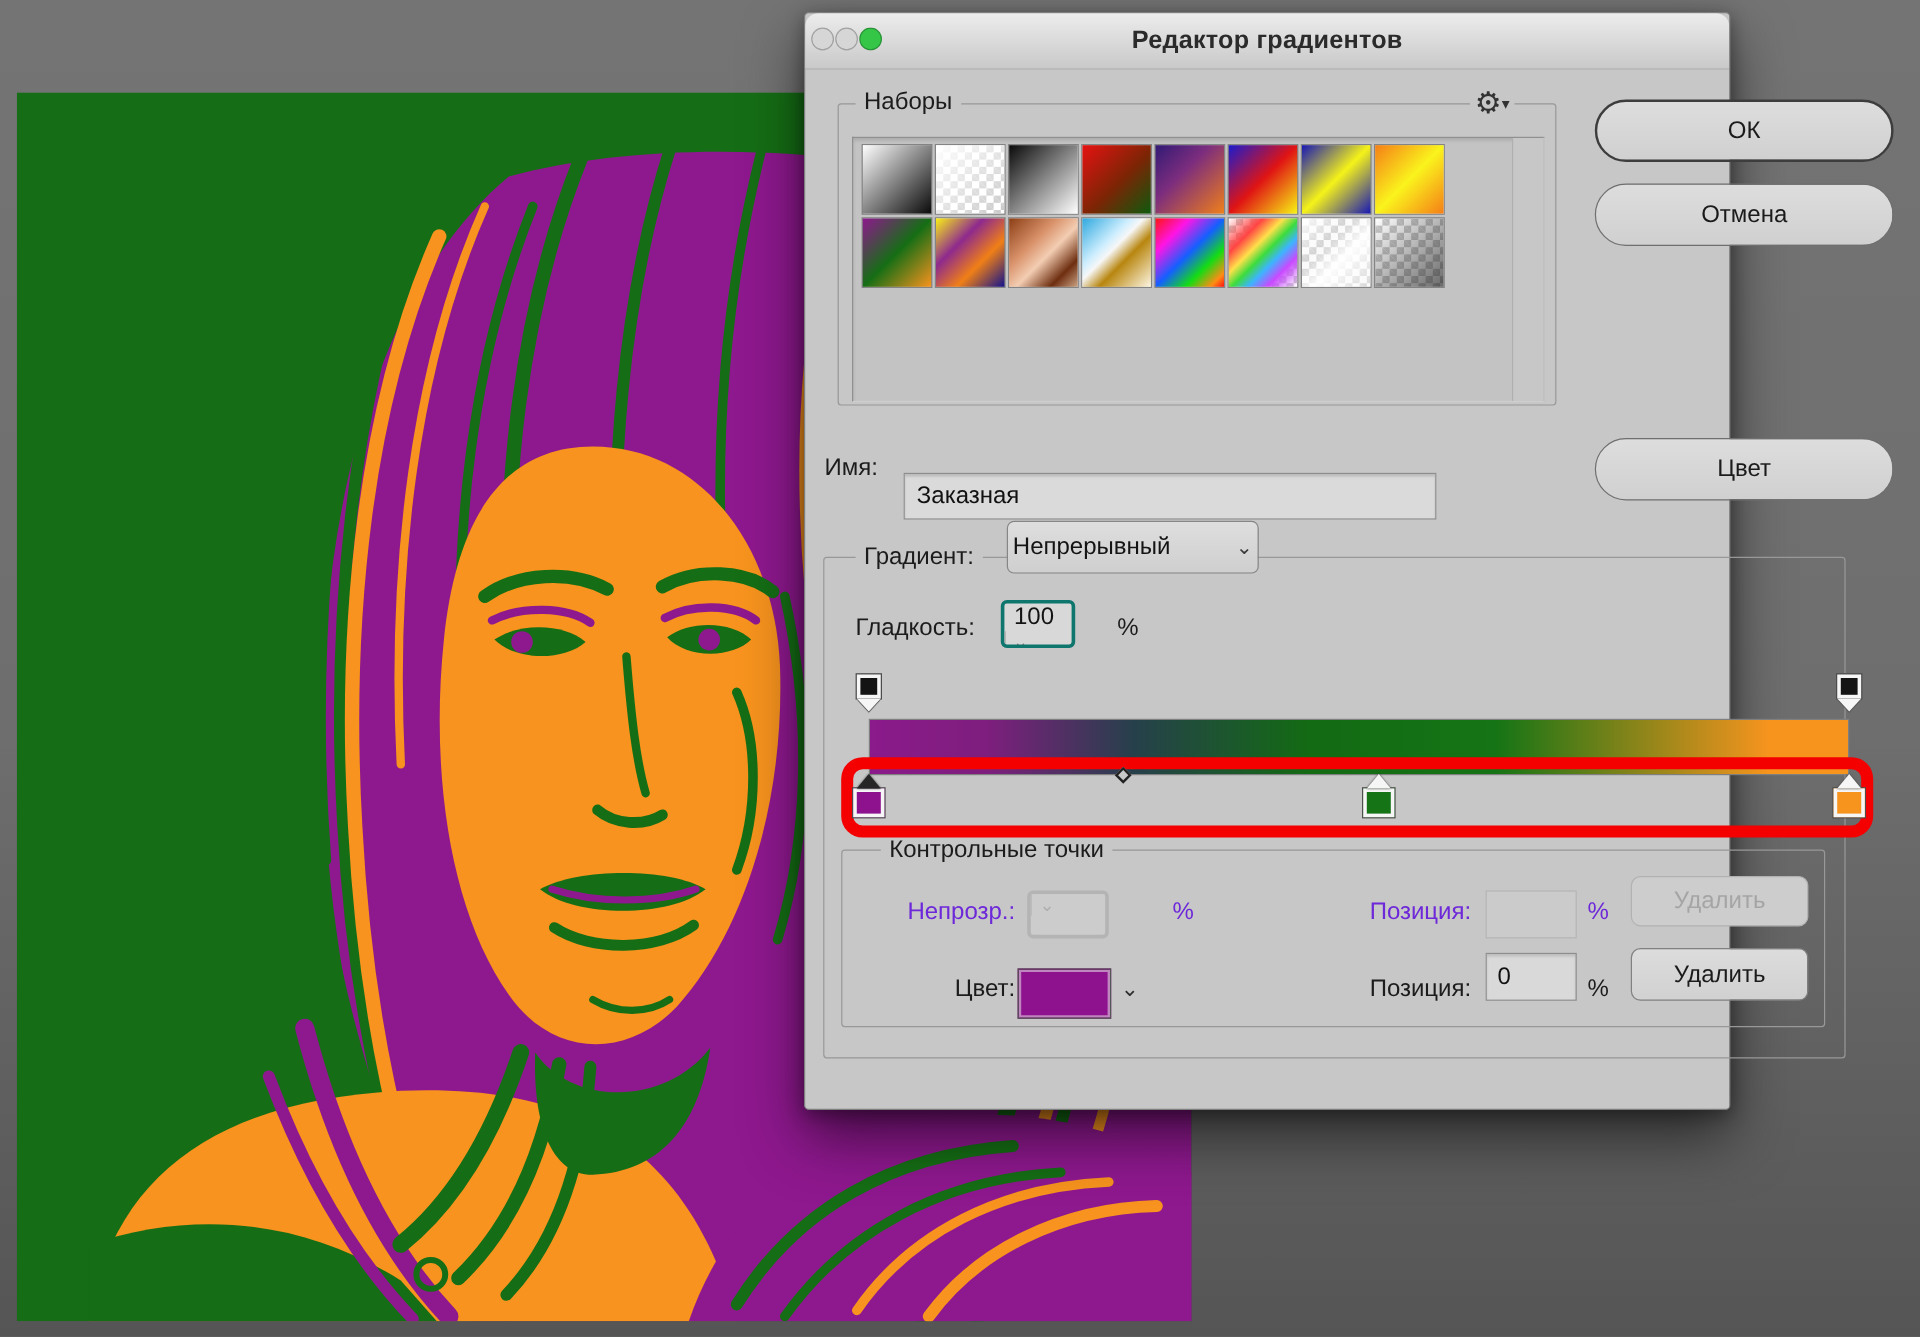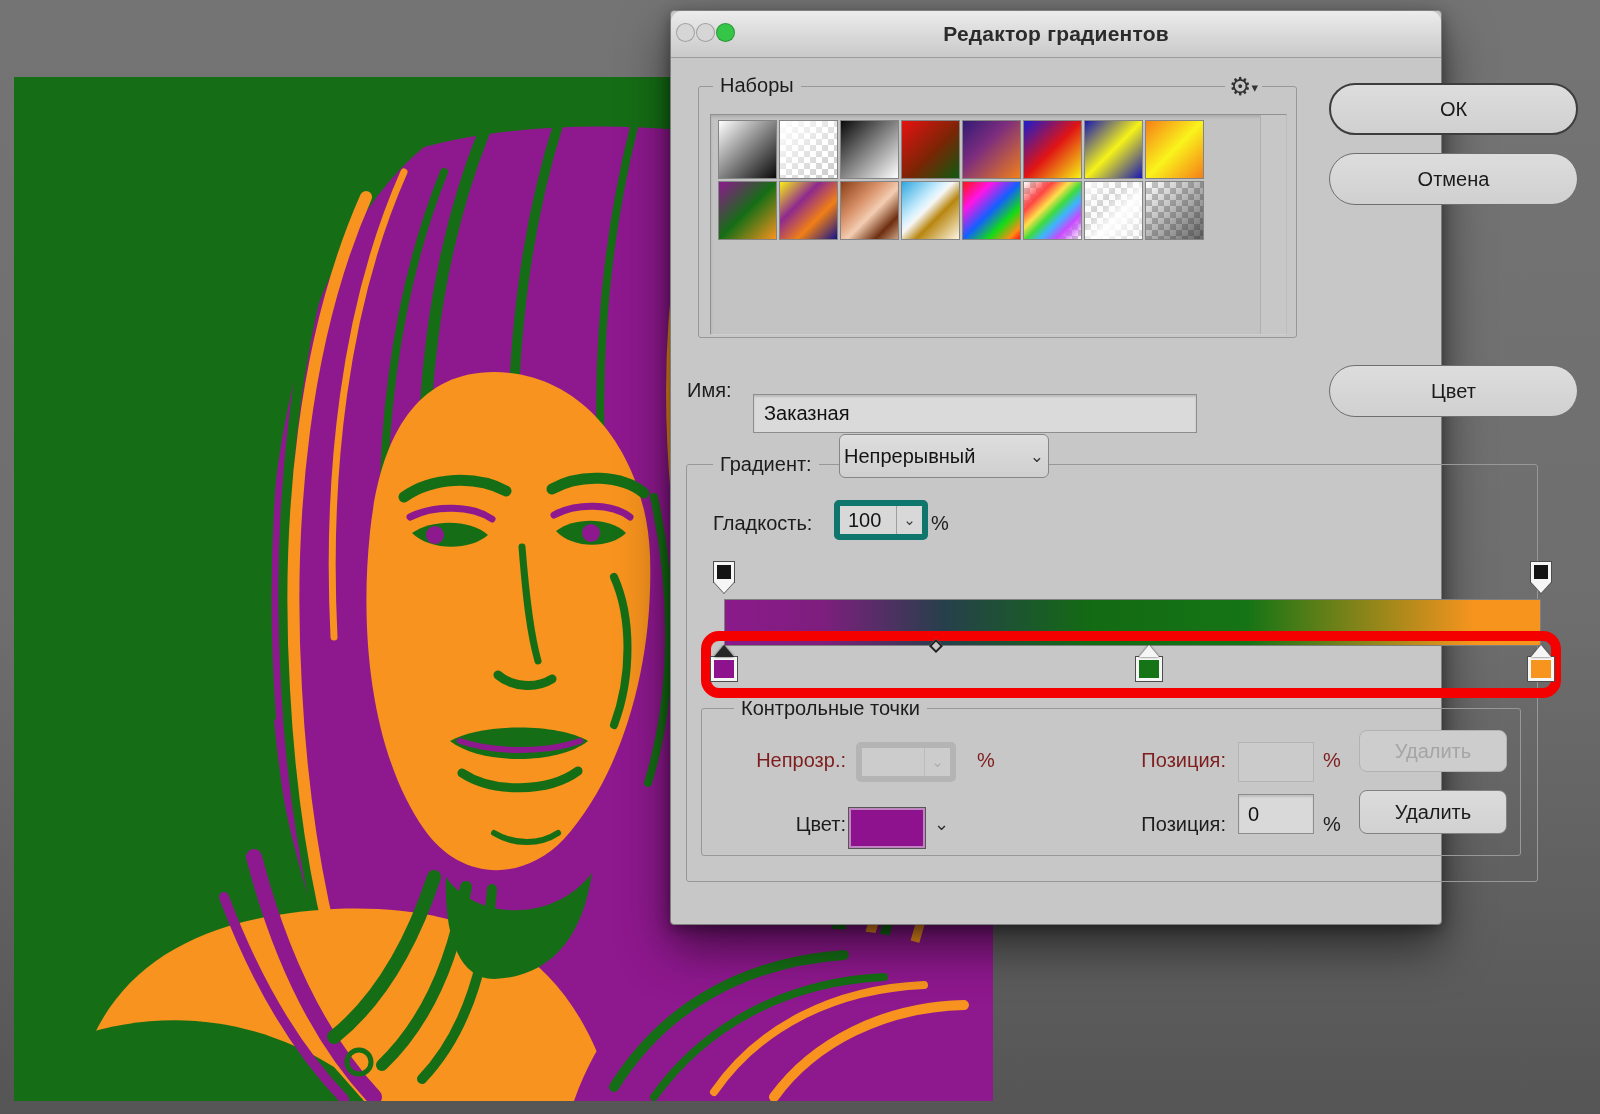--- a/index.html
+++ b/index.html
@@ -54,29 +54,29 @@
           font-size:20px; color:#1b1b1b; display:flex; align-items:center; justify-content:center;
           cursor:pointer; }
   .pill.default { border:2px solid #3d3d3d; }
 
   
   .field { background:#dadada; border:1px solid #8d8d8d;
            box-shadow:inset 0 2px 2px rgba(0,0,0,.14);
            font-size:20px; color:#111; display:flex; align-items:center; padding:0 10px; }
   .label { position:absolute; font-size:20px; color:#1c1c1c; }
   .label.r { text-align:right; }
-  .label.disabled { color:#7f1d1d; }
+  .label.disabled { color:#6d28d9; }
 
   
   .dropdown { position:absolute; background:linear-gradient(#dedede,#cfcfcf);
               border:1px solid #868686; border-radius:6px; font-size:20px; color:#141414;
               display:flex; align-items:center; padding:0 4px; cursor:pointer; }
   .dropdown .chev { margin-left:14px; font-size:17px; color:#3a3a3a; }
-  .combo { position:absolute; display:flex; background:#d8d8d8; border:6px solid #0f766e;
-           border-radius:5px; overflow:hidden; }
+  .combo { position:absolute; display:flex; background:#d8d8d8; border:3px solid #0f766e;
+           border-radius:5px; overflow:hidden;flex-direction:column; }
   .combo .combo-val { display:flex; align-items:center; padding:0 8px; font-size:20px; color:#141414; }
   .combo .combo-btn { display:flex; align-items:center; justify-content:center;
                       border-left:1px solid #9e9e9e; width:26px; font-size:15px; color:#3a3a3a; }
   .combo.disabled { background:#cccccc; border-color:#b4b4b4; }
   .combo.disabled .combo-btn { border-left-color:#bcbcbc; color:#adadad; }
 
   .tinput { position:absolute; background:#d9d9d9; border:1px solid #8d8d8d;
             box-shadow:inset 0 2px 2px rgba(0,0,0,.12);
             font-size:20px; color:#111; display:flex; align-items:center; padding:0 9px; }
   .tinput.disabled { background:#cbcbcb; border-color:#b4b4b4; box-shadow:none; }

